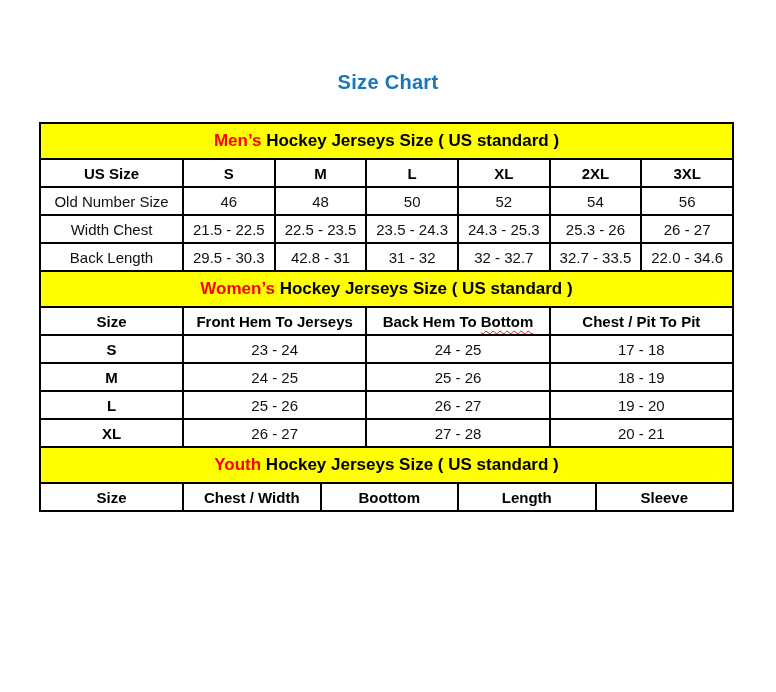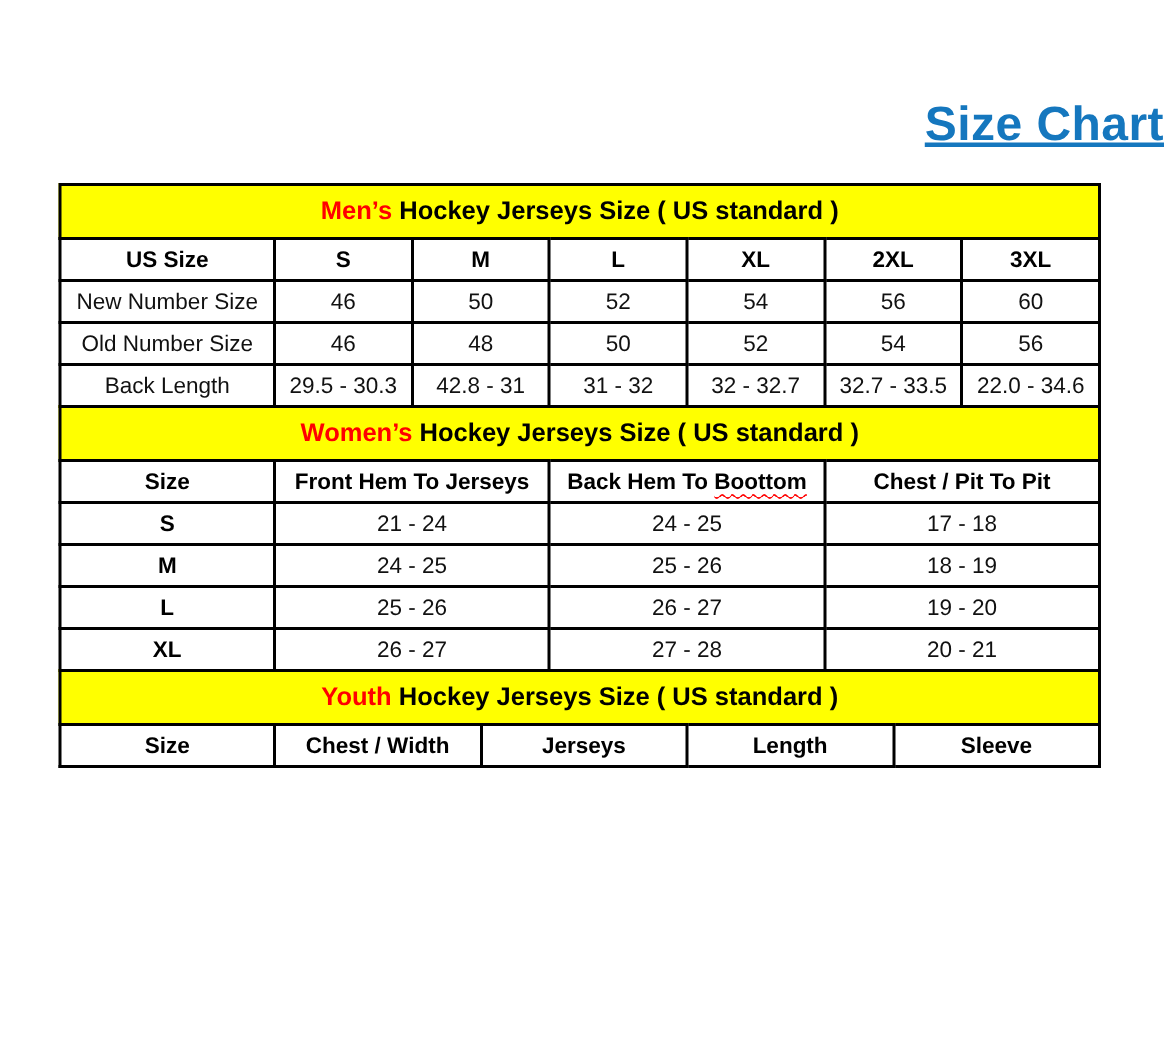--- a/index.html
+++ b/index.html
@@ -12,25 +12,24 @@
   html,body{margin:0;padding:0;background:#ffffff;}
   body{
     width:776px;height:692px;overflow:hidden;
     font-family:"Liberation Sans", sans-serif;
     color:var(--ink);
     -webkit-font-smoothing:antialiased;
   }
   .page-title{
     margin:64px 0 0 0;
     height:36px;line-height:36px;
-    text-align:right;
-    font-size:32px;font-weight:bold;
+    text-align:center;
+    font-size:20px;font-weight:bold;
     color:var(--blue);
     letter-spacing:.3px;
-    text-decoration:underline;
   }
   .chart{
     margin:22px 0 0 39px;
     width:695px;
   }
   .chart > * + *{margin-top:-2px;}
   .banner{
     box-sizing:border-box;
     height:38px;
     background:var(--yellow);
@@ -97,38 +96,38 @@
           <th>S</th>
           <th>M</th>
           <th>L</th>
           <th>XL</th>
           <th>2XL</th>
           <th>3XL</th>
         </tr>
       </thead>
       <tbody>
         <tr>
-          <td>New Number Size</td>
-          <td>46</td>
-          <td>50</td>
-          <td>52</td>
-          <td>54</td>
-          <td>56</td>
-          <td>60</td>
-        </tr>
-        <tr>
           <td>Old Number Size</td>
           <td>46</td>
           <td>48</td>
           <td>50</td>
           <td>52</td>
           <td>54</td>
           <td>56</td>
         </tr>
         <tr>
+          <td>Width Chest</td>
+          <td>21.5 - 22.5</td>
+          <td>22.5 - 23.5</td>
+          <td>23.5 - 24.3</td>
+          <td>24.3 - 25.3</td>
+          <td>25.3 - 26</td>
+          <td>26 - 27</td>
+        </tr>
+        <tr>
           <td>Back Length</td>
           <td>29.5 - 30.3</td>
           <td>42.8 - 31</td>
           <td>31 - 32</td>
           <td>32 - 32.7</td>
           <td>32.7 - 33.5</td>
           <td>22.0 - 34.6</td>
         </tr>
       </tbody>
     </table>
@@ -140,28 +139,28 @@
       <colgroup>
         <col class="c0">
         <col>
         <col>
         <col>
       </colgroup>
       <thead>
         <tr>
           <th>Size</th>
           <th>Front Hem To Jerseys</th>
-          <th><span>Back Hem To </span><span class="squiggle">Boottom</span></th>
+          <th><span>Back Hem To </span><span class="squiggle">Bottom</span></th>
           <th>Chest / Pit To Pit</th>
         </tr>
       </thead>
       <tbody>
         <tr>
           <td>S</td>
-          <td>21 - 24</td>
+          <td>23 - 24</td>
           <td>24 - 25</td>
           <td>17 - 18</td>
         </tr>
         <tr>
           <td>M</td>
           <td>24 - 25</td>
           <td>25 - 26</td>
           <td>18 - 19</td>
         </tr>
         <tr>
@@ -187,21 +186,21 @@
         <col class="c0">
         <col>
         <col>
         <col>
         <col>
       </colgroup>
       <thead>
         <tr>
           <th>Size</th>
           <th>Chest / Width</th>
-          <th>Jerseys</th>
+          <th>Boottom</th>
           <th>Length</th>
           <th>Sleeve</th>
         </tr>
       </thead>
       <tbody>
       </tbody>
     </table>
 
 </div>
 

